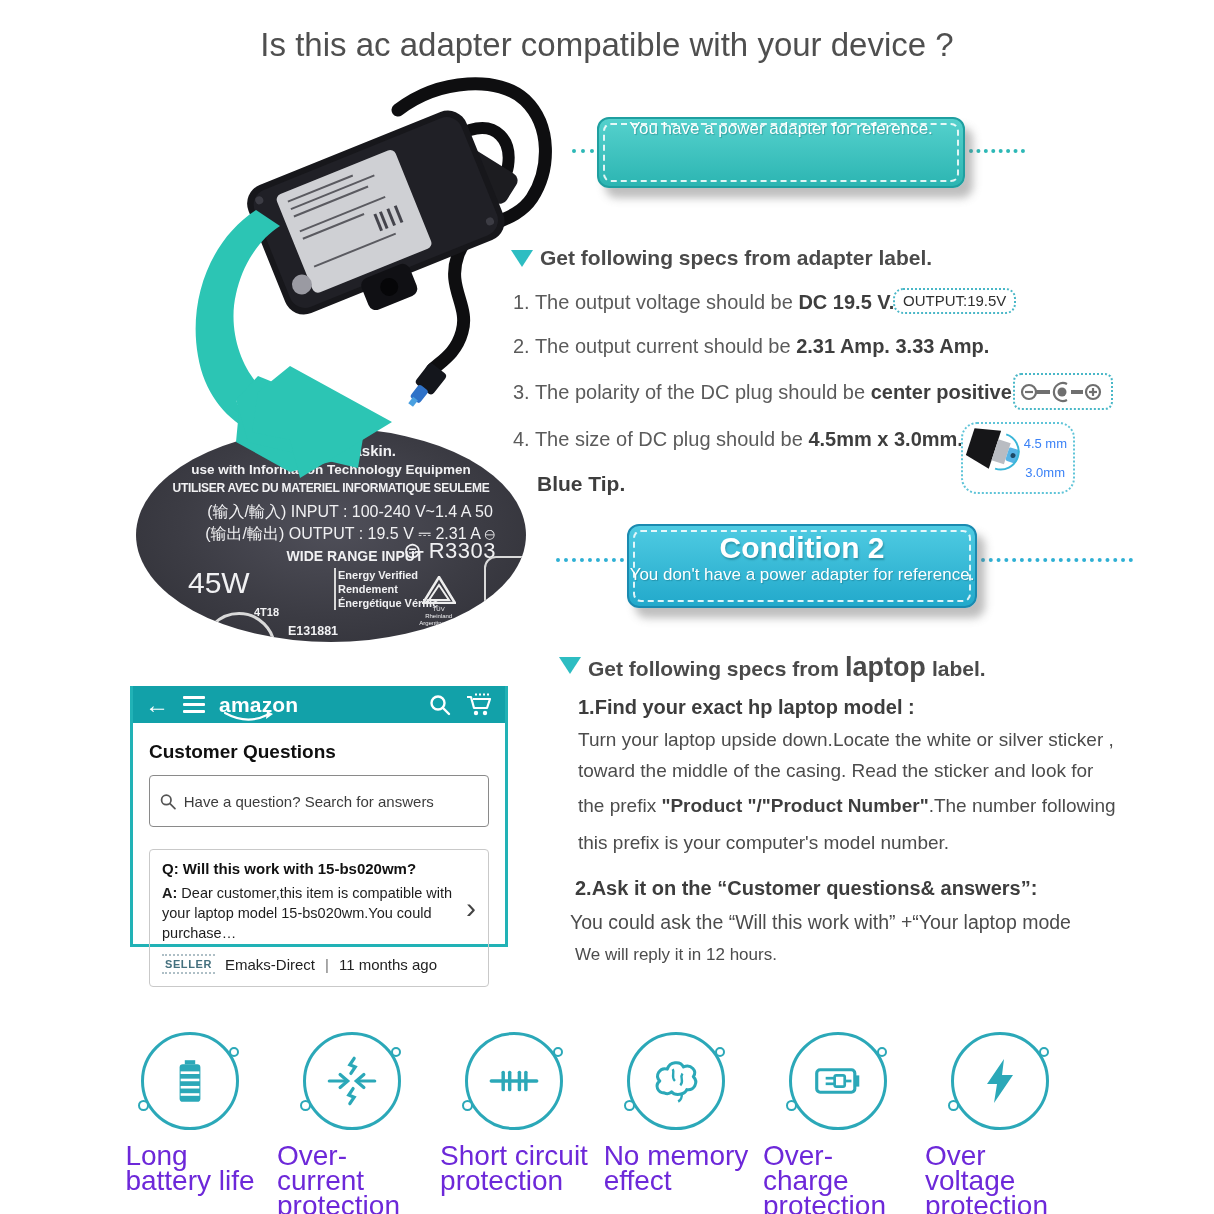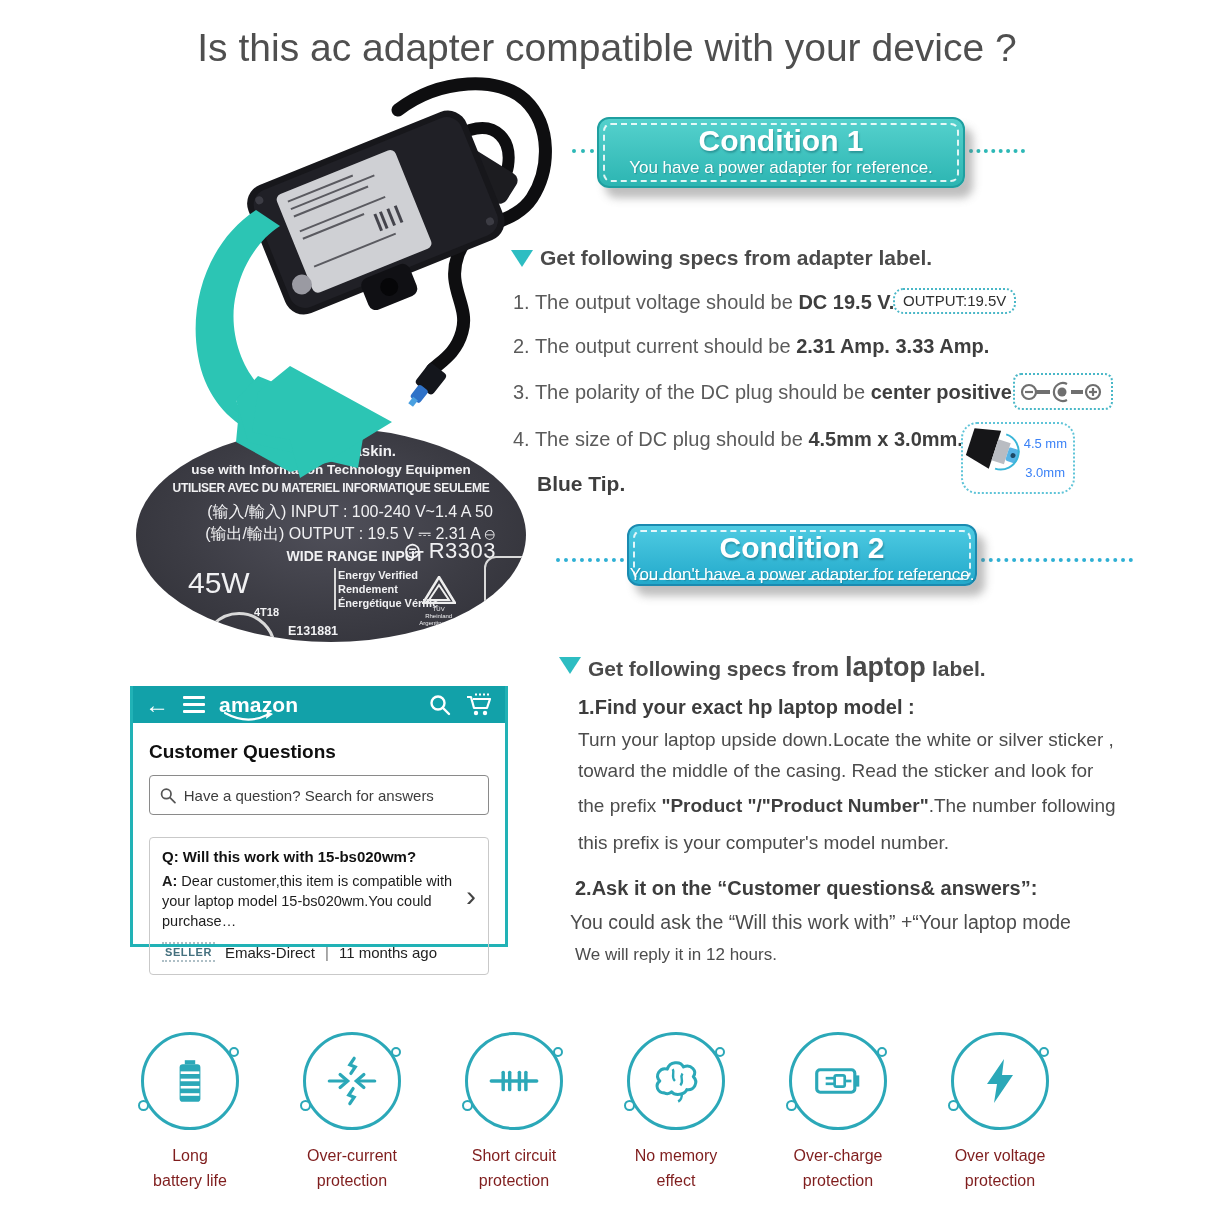--- a/index.html
+++ b/index.html
@@ -1,20 +1,20 @@
 <!DOCTYPE html>
 <html><head>
 <meta charset="utf-8">
 <style>
   * { margin:0; padding:0; box-sizing:border-box; }
   body { background:#ffffff; font-family:"Liberation Sans", sans-serif; }
   #root { position:relative; width:1214px; height:1214px; background:#fff; overflow:hidden; }
 
   .title { position:absolute; top:26px; left:0; width:100%; text-align:center;
-           font-size:39px; color:#4f4f4f; font-weight:400; }
+           font-size:33px; color:#4f4f4f; font-weight:400; }
 
   
   .photo-svg { position:absolute; left:140px; top:70px; width:460px; height:420px; z-index:3; }
 
   
   .label-oval { position:absolute; left:136px; top:428px; width:390px; height:214px;
     border-radius:50%; overflow:hidden; z-index:1; color:#f1f1f3;
     background:radial-gradient(ellipse at 50% 45%, #50505a 0%, #3c3c44 55%, #2e2e35 100%); }
   .label-oval .ll { position:absolute; white-space:nowrap; width:100%; text-align:center; }
   .lo-1 { top:14px; font-size:15px; font-weight:bold; }
@@ -37,21 +37,21 @@
 
   
   .banner { position:absolute; border-radius:12px; text-align:center; color:#fff; z-index:2;
             box-shadow:8px 10px 9px rgba(110,110,110,0.45); }
   .banner::before { content:""; position:absolute; inset:4px; border:2px dashed rgba(255,255,255,0.85);
             border-radius:8px; pointer-events:none; }
   .banner .bt { font-size:30px; font-weight:bold; margin-top:5px; text-shadow:1px 2px 2px rgba(0,70,80,0.35); }
   .banner .bs { font-size:17px; margin-top:0; text-shadow:1px 1px 1px rgba(0,70,80,0.3); }
   .banner1 { left:597px; top:117px; width:368px; height:71px;
              background:linear-gradient(180deg,#55d1cd 0%,#2cb5b2 100%); border:2px solid #1f9fa0; }
-  .banner2 { left:627px; top:524px; width:350px; height:62px;
+  .banner2 { left:627px; top:524px; width:350px; height:84px;
              background:linear-gradient(180deg,#4fcbe2 0%,#22a9cb 100%); border:2px solid #1a8ab0; }
   .dots { position:absolute; height:0; border-top:4px dotted #2db8b6; z-index:1; }
   .d1l { left:572px; top:149px; width:22px; }
   .d1r { left:969px; top:149px; width:56px; }
   .d2l { left:556px; top:558px; width:68px; border-color:#2fb0d4; }
   .d2r { left:981px; top:558px; width:152px; border-color:#2fb0d4; }
 
   
   .tri-bullet { position:absolute; width:0; height:0; border-left:11px solid transparent;
                 border-right:11px solid transparent; border-top:17px solid #2dbdc2; }
@@ -82,21 +82,21 @@
            border-left:3px solid #21b2b6; border-right:3px solid #21b2b6; border-bottom:3px solid #21b2b6; }
   .ph-header { height:37px; background:#12a1a9; display:flex; align-items:center; padding:0 12px; gap:14px; }
   .back-arrow { color:#fff; font-size:24px; line-height:1; cursor:pointer; }
   .hamburger { display:flex; flex-direction:column; gap:4px; cursor:pointer; }
   .hamburger span { width:22px; height:3px; background:#fff; border-radius:1px; }
   .az-logo { position:relative; color:#fff; font-weight:bold; font-size:21px; letter-spacing:0.2px; }
   .az-logo svg { position:absolute; left:4px; bottom:-6px; }
   .ph-spacer { flex:1; }
   .ph-body { padding:12px 16px 0; }
   .cq-head { font-size:19px; font-weight:bold; color:#0f0f0f; margin-top:6px; }
-  .search-box { margin-top:12px; height:40px; border:1px solid #8a8a8a; border-radius:4px;
+  .search-box { margin-top:12px; height:52px; border:1px solid #8a8a8a; border-radius:4px;
                 display:flex; align-items:center; gap:8px; padding:16px 10px; }
   .search-box input { border:none; outline:none; font-size:15px; color:#333; width:100%;
                       font-family:"Liberation Sans", sans-serif; background:transparent; }
   .search-box input::placeholder { color:#3c3c3c; opacity:1; }
   .qa-card { margin-top:22px; border:1px solid #c9c9c9; border-radius:4px; padding:10px 12px 12px; position:relative; }
   .qa-q { font-size:15px; font-weight:bold; color:#111; }
   .qa-a { margin-top:6px; font-size:14.5px; color:#1d1d1d; line-height:20px; width:295px; }
   .qa-chevron { position:absolute; right:12px; top:48px; font-size:30px; color:#444; line-height:20px; cursor:pointer; }
   .seller-row { margin-top:11px; display:flex; align-items:center; gap:10px; }
   .seller-badge { font-size:11px; font-weight:bold; color:#44707e; letter-spacing:0.6px;
@@ -106,21 +106,21 @@
 
   
   .features { position:absolute; left:115px; top:1032px; width:960px; display:flex; justify-content:space-between; }
   .feature { width:150px; display:flex; flex-direction:column; align-items:center; }
   .ring { width:98px; height:98px; border:3px solid #2ba8b8; border-radius:50%;
           display:flex; align-items:center; justify-content:center; position:relative; }
   .ring::before { content:""; position:absolute; width:7px; height:7px; border:2px solid #2ba8b8;
           border-radius:50%; background:#fff; left:-6px; bottom:16px; }
   .ring::after { content:""; position:absolute; width:6px; height:6px; border:2px solid #2ba8b8;
           border-radius:50%; background:#fff; right:-3px; top:12px; }
-  .f-label { margin-top:13px; text-align:center; color:#7f1d1d; font-size:16px; line-height:25px; }
+  .f-label { margin-top:13px; color:#6d28d9; font-size:28px; line-height:25px; }
 </style>
 </head>
 <body>
 
 <div id="root">
 
   <div class="title">Is this ac adapter compatible with your device ?</div>
 
   <div class="label-oval">
     <div class="ll lo-1">or kontorsmaskin.</div>
@@ -194,21 +194,20 @@
       <path d="M116,140 C70,170 48,230 58,286 C64,322 84,346 108,360 L96,330 C112,344 146,352 168,352 L120,316 C100,296 88,258 96,224 C102,196 118,170 140,156 Z" fill="#2cc5b4"></path>
       <path d="M100,330 C120,344 150,352 178,350 L214,386 L150,402 L96,372 Z" fill="#2cc5b4"></path>
       <polygon points="118,306 226,350 218,398 108,372 96,330" fill="#2cc5b4"></polygon>
       <polygon points="150,296 252,352 160,408 150,370 112,362 118,322" fill="#2cc5b4"></polygon>
     </g>
   </svg>
 
   <div class="dots d1l"></div>
   <div class="dots d1r"></div>
   <div class="banner banner1">
-    <div class="bt">Condition 1</div>
     <div class="bs">You have a power adapter for reference.</div>
   </div>
 
   <div class="tri-bullet" style="left:511px; top:250px;"></div>
   <div class="sec-head" style="left:540px; top:246px;">Get following specs from adapter label.</div>
 
   <div class="spec" style="left:513px; top:291px;"><span>1.</span><span> The output voltage should be </span><b>DC 19.5 V.</b></div>
   <div class="spec" style="left:513px; top:335px;"><span>2.</span><span> The output current should be </span><b>2.31 Amp. 3.33 Amp.</b></div>
   <div class="spec" style="left:513px; top:381px;"><span>3.</span><span> The polarity of the DC plug should be </span><b>center positive.</b></div>
   <div class="spec" style="left:513px; top:428px;"><span>4.</span><span> The size of DC plug should be </span><b>4.5mm x 3.0mm.</b></div>

